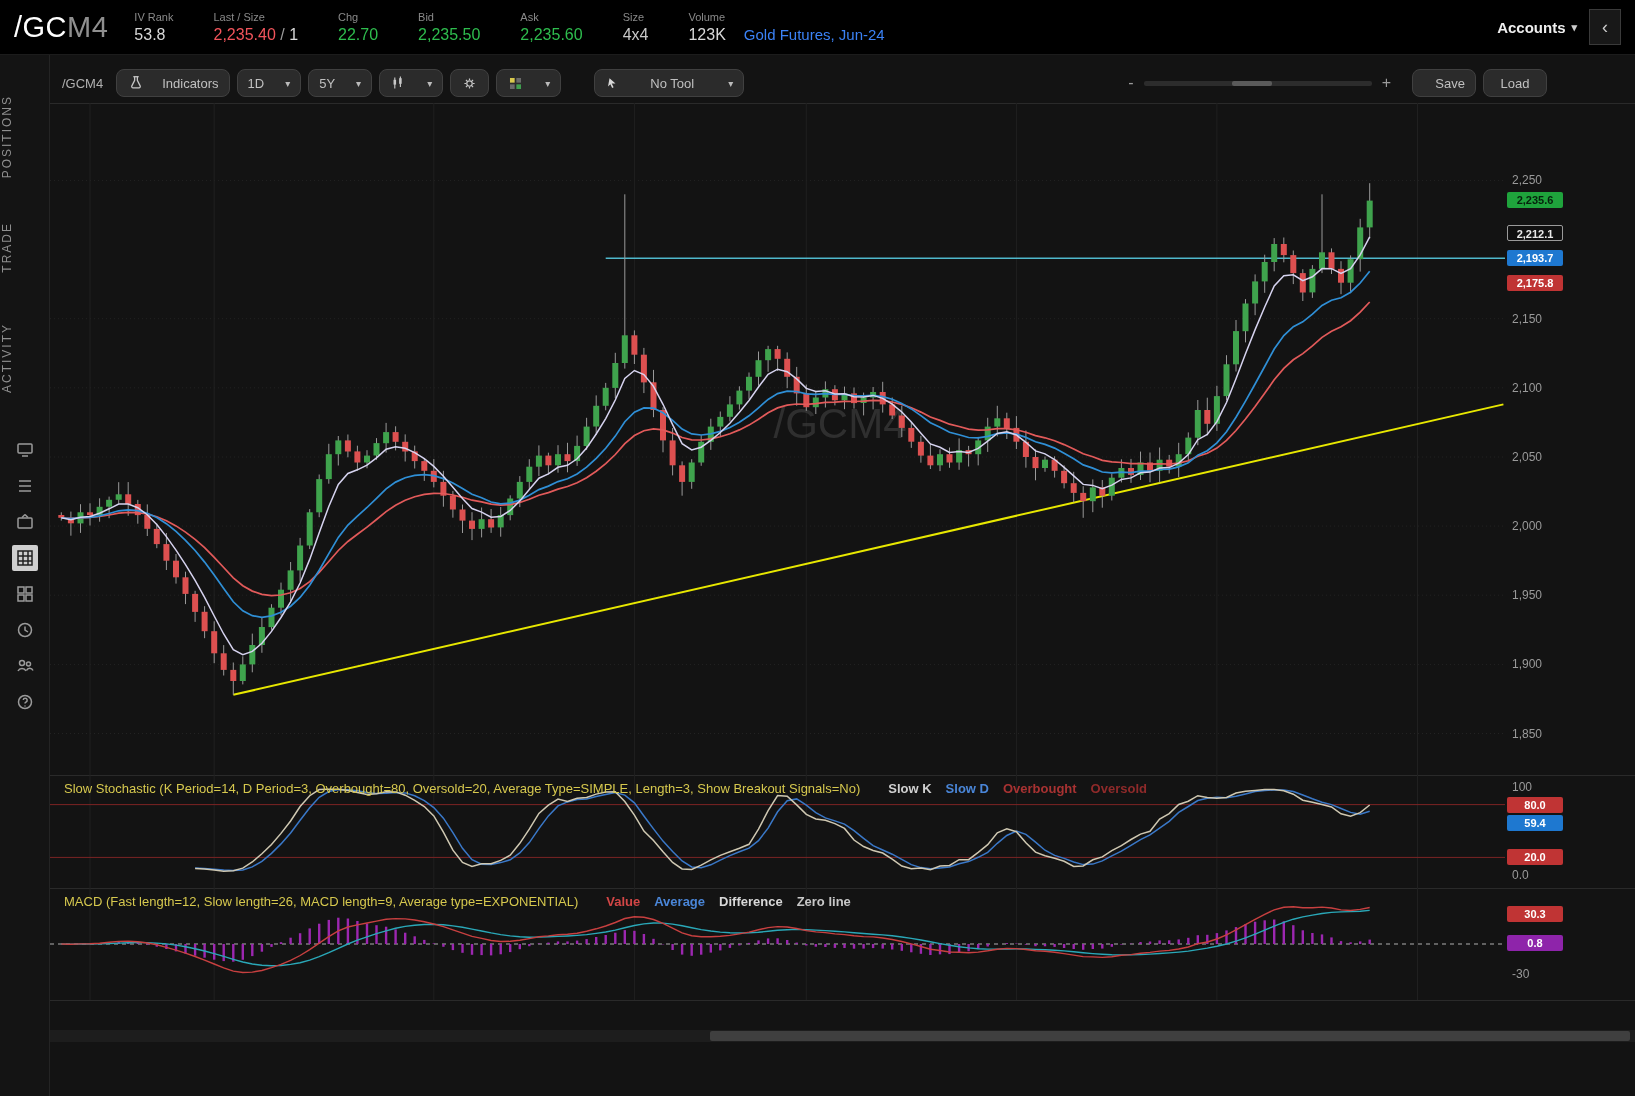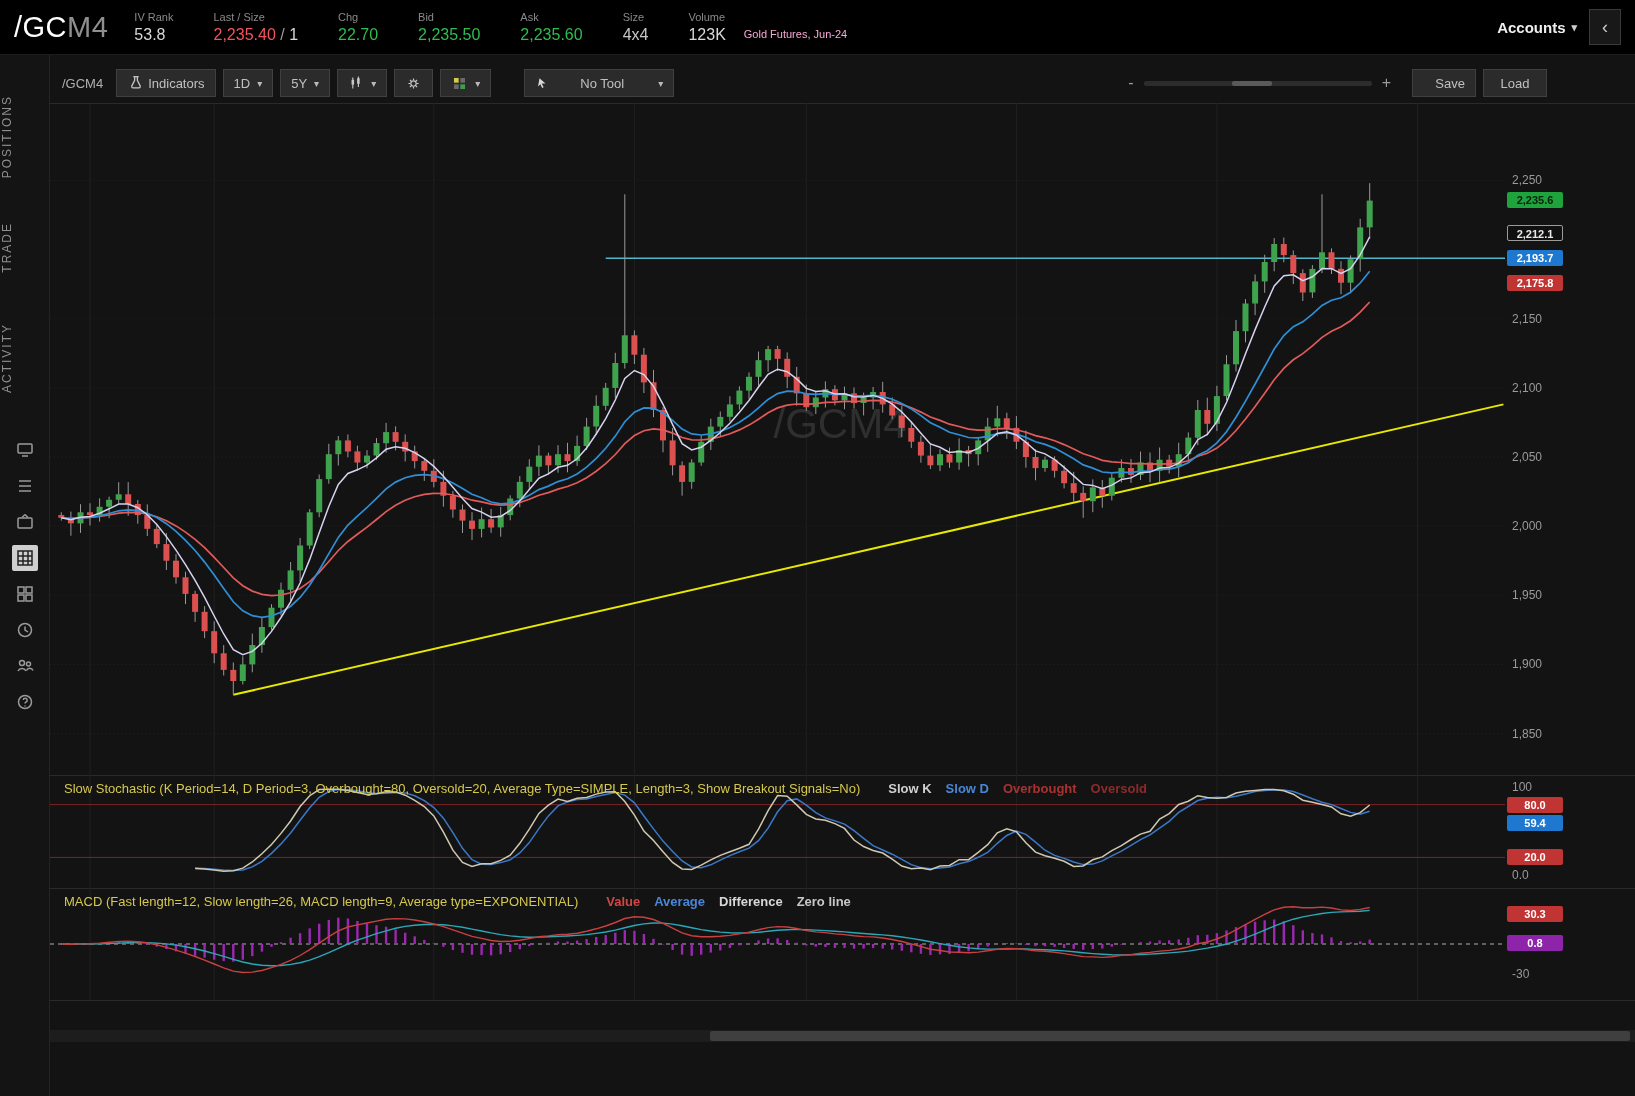--- a/index.html
+++ b/index.html
@@ -8,21 +8,21 @@
          font-family:"Liberation Sans", sans-serif; overflow:hidden; color:#ddd; }
 
   
   .topbar { position:absolute; left:0; top:0; width:1635px; height:55px; background:#000;
             display:flex; align-items:center; padding:0 14px; border-bottom:1px solid #1c1c1c; }
   .sym { font-size:29px; color:#fff; letter-spacing:.5px; }
   .sym .sfx { color:#8f8f8f; }
   .hfields { display:flex; gap:40px; margin-left:26px; align-items:flex-start; }
   .hfield .lab { font-size:11px; color:#8a8a8a; margin-bottom:3px; }
   .hfield .val { font-size:16px; }
-  .desc { font-size:11px; color:#f9a8d4; margin-left:18px; margin-top:14px; }
+  .desc { font-size:15px; color:#3b82f6; margin-left:18px; margin-top:14px; }
   .tb-spacer { flex:1; }
   .accounts { font-size:15px; font-weight:bold; color:#eee; display:flex; align-items:center; gap:6px; cursor:pointer; }
   .accounts .chev { font-size:11px; color:#ccc; }
   .collapse-btn { width:32px; height:36px; margin-left:12px; background:#181818; border:1px solid #3a3a3a;
                   color:#ccc; display:flex; align-items:center; justify-content:center; font-size:18px; cursor:pointer; }
 
   
   .sidebar { position:absolute; left:0; top:55px; width:50px; height:1041px; background:#141414; border-right:1px solid #242424; }
   .vtab { position:absolute; left:0; width:50px; text-align:center; color:#8f8f8f; font-size:12px;
           letter-spacing:2px; writing-mode:vertical-rl; transform:rotate(180deg); cursor:pointer; }
@@ -31,21 +31,21 @@
   .side-icon.active { background:#cfcfcf; }
   .side-icon svg { stroke:#9a9a9a; fill:none; stroke-width:1.5; }
   .side-icon.active svg { stroke:#222; }
 
   
   .main { position:absolute; left:50px; top:55px; width:1585px; height:1041px; background:#131313; }
 
   .toolbar { position:absolute; left:6px; top:12px; right:6px; height:32px; display:flex; align-items:center; gap:7px; }
   .tb-symbol { color:#b0b0b0; font-size:13px; margin:0 6px; }
   .tbtn { height:28px; background:#2b2b2b; border:1px solid #404040; color:#c0c0c0; display:flex;
-          align-items:center; gap:3px; padding:0 10px; font-size:13px; border-radius:0; cursor:pointer; }
+          align-items:center; gap:17px; padding:0 10px; font-size:13px; border-radius:8px; cursor:pointer; }
   .tbtn .chev { font-size:10px; color:#bbb; margin-left:4px; }
   .tbtn svg { stroke:#c8c8c8; fill:none; stroke-width:1.4; }
   .zoomgrp { margin-left:auto; display:flex; align-items:center; gap:10px; margin-right:14px; }
   .zoom-sign { color:#9a9a9a; font-size:16px; cursor:pointer; }
   .zoom-track { position:relative; width:228px; height:5px; background:#2c2c2c; border-radius:2px; cursor:pointer; }
   .zoom-thumb { position:absolute; top:0; left:88px; width:40px; height:5px; background:#5a5a5a; border-radius:2px; cursor:pointer; }
   .savebtn { width:64px; justify-content:flex-end; }
   .loadbtn { width:64px; justify-content:center; margin-right:82px; }
 
   .panel-sep { position:absolute; left:0; width:1585px; height:1px; background:#2a2a2a; }

